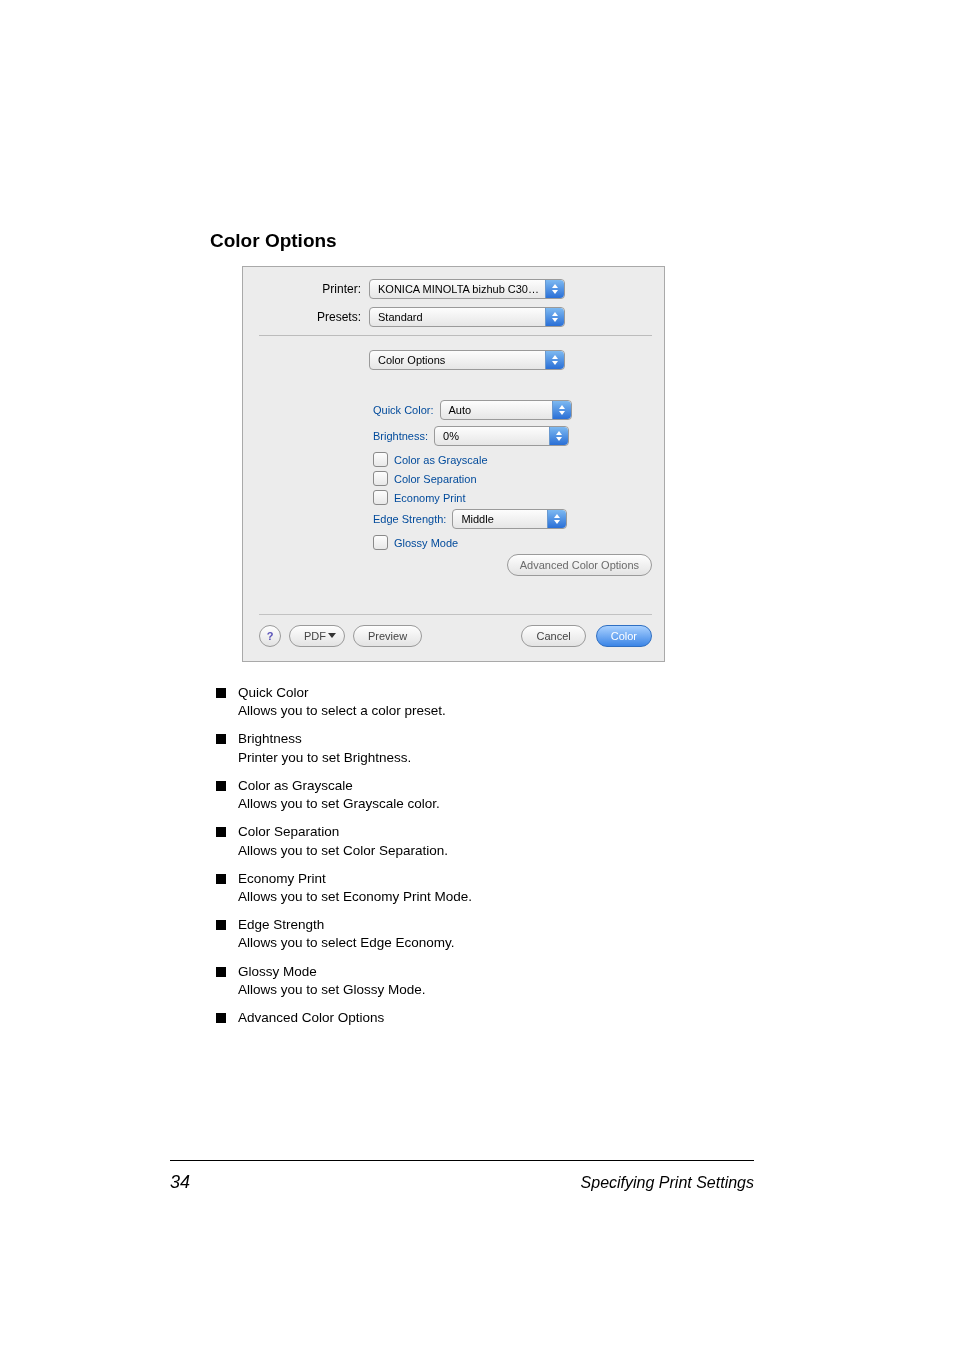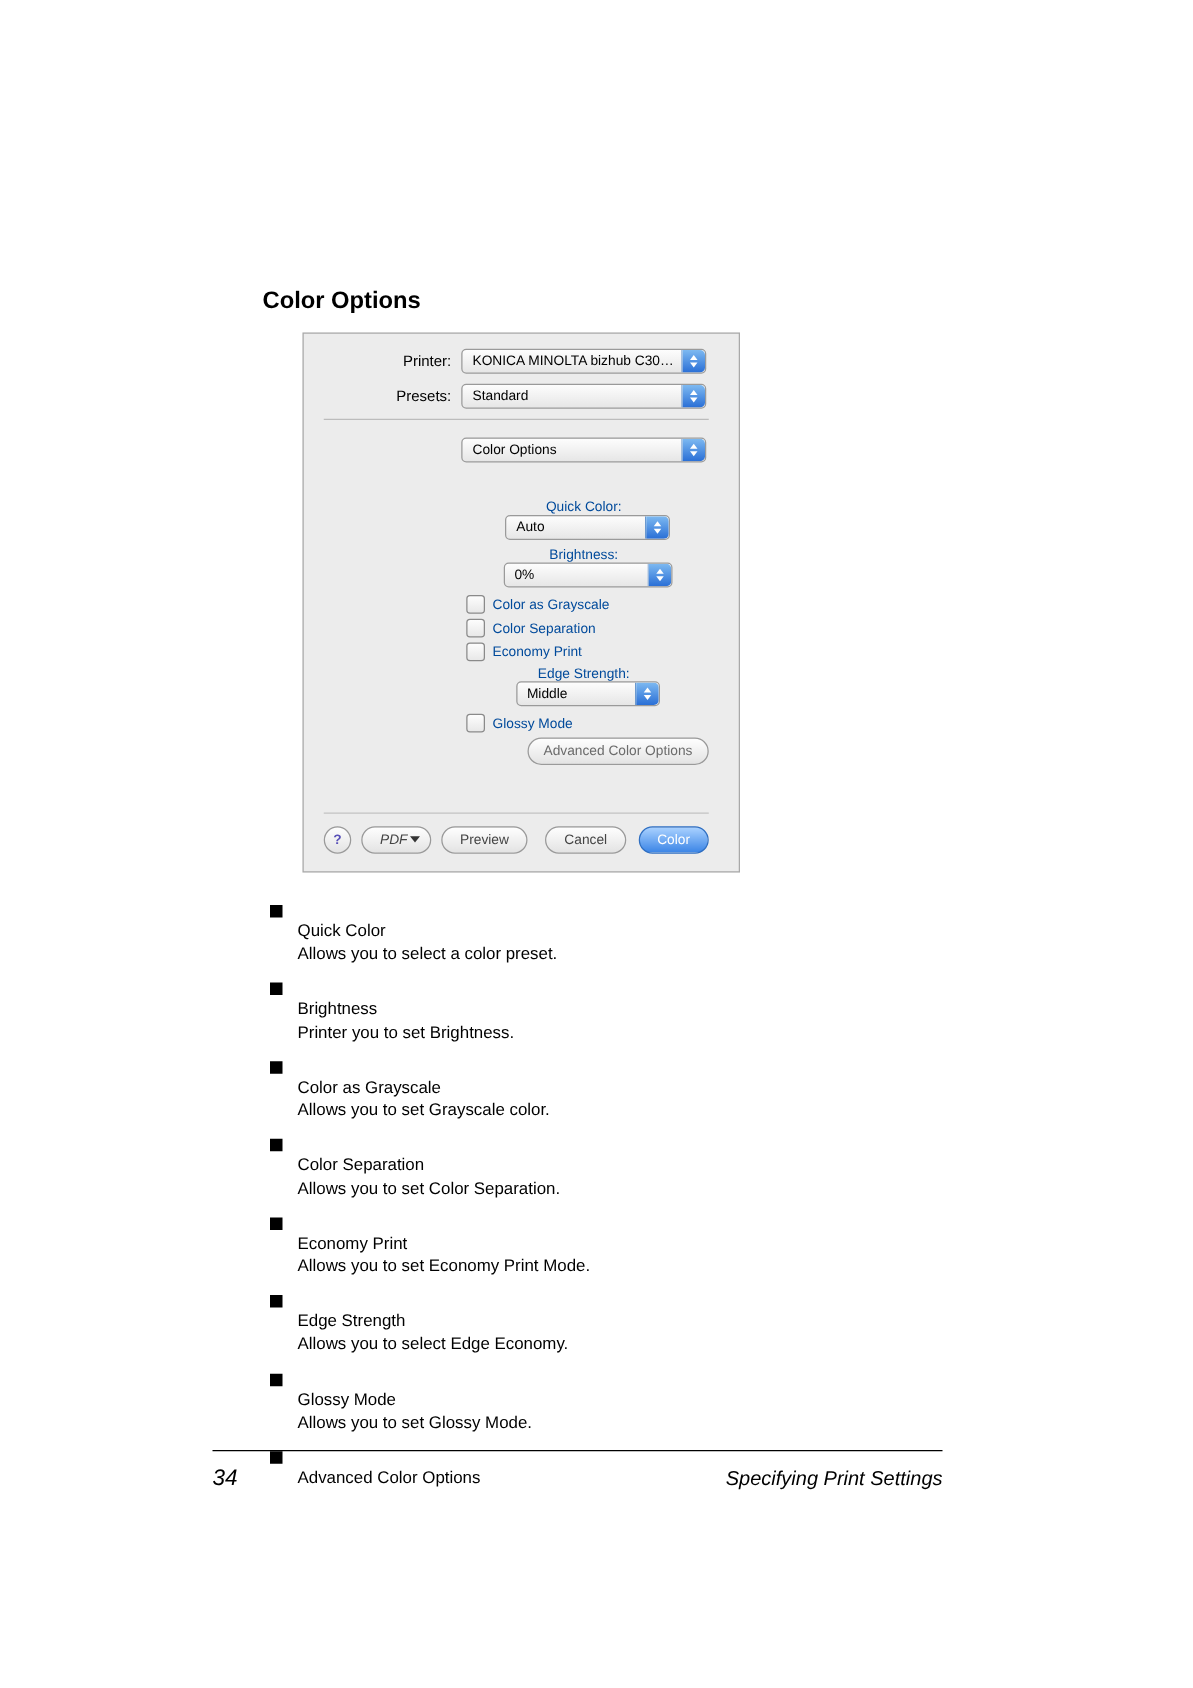--- a/index.html
+++ b/index.html
@@ -15,27 +15,27 @@
     position: relative;
     box-sizing: border-box;
     padding: 230px 200px 0 210px;
   }
   .heading {
     font-size: 19px;
     font-weight: 700;
     margin-bottom: 14px;
   }
   .mac-window {
-    width: 350px;
+    width: 423px;
     margin-left: 32px;
     border: 1px solid #a9a9a9;
     background: #ececec;
     font-size: 12px;
     color: #000;
-    padding: 12px 24px 14px 16px;
+    padding: 12px 12px 14px 16px;
     box-sizing: border-box;
   }
   .mac-row {
     display: flex;
     align-items: center;
     margin-bottom: 8px;
   }
   .mac-label-col {
     width: 102px;
     text-align: right;
@@ -74,21 +74,20 @@
     border-top: 1px solid #bcbcbc;
     margin: 4px 0 14px 0;
   }
   .options-block {
     margin-left: 114px;
   }
   .inline-field {
     display: flex;
     align-items: center;
     margin-bottom: 6px;
-    flex-direction: column;
   }
   .inline-field .field-label {
     color: #004a9b;
     font-size: 11px;
     margin-right: 6px;
   }
   .chkrow {
     display: flex;
     align-items: center;
     margin-bottom: 4px;
@@ -127,21 +126,20 @@
   .pill-btn.help {
     width: 20px; height: 20px;
     padding: 0;
     border-radius: 50%;
     color: #5850b8;
     font-weight: 700;
   }
   .pill-btn.pdf {
     position: relative;
     padding-right: 18px;
-    font-style: italic;
   }
   .pill-btn.pdf .tri {
     position: absolute;
     right: 8px;
     top: 7px;
     width: 0; height: 0;
     border-left: 4px solid transparent;
     border-right: 4px solid transparent;
     border-top: 5px solid #333;
   }
@@ -173,21 +171,20 @@
   }
   .bullet {
     width: 10px; height: 10px;
     background: #000;
     margin-right: 12px;
     margin-top: 4px;
     flex-shrink: 0;
   }
   .desc-body {
     font-size: 13.5px;
-    margin-top: 16px;
   }
   .desc-title { display: block; }
   .desc-text { display: block; }
   .desc-text strong { font-weight: 700; }
 
   
   .footer-rule {
     position: absolute;
     left: 170px;
     right: 200px;

